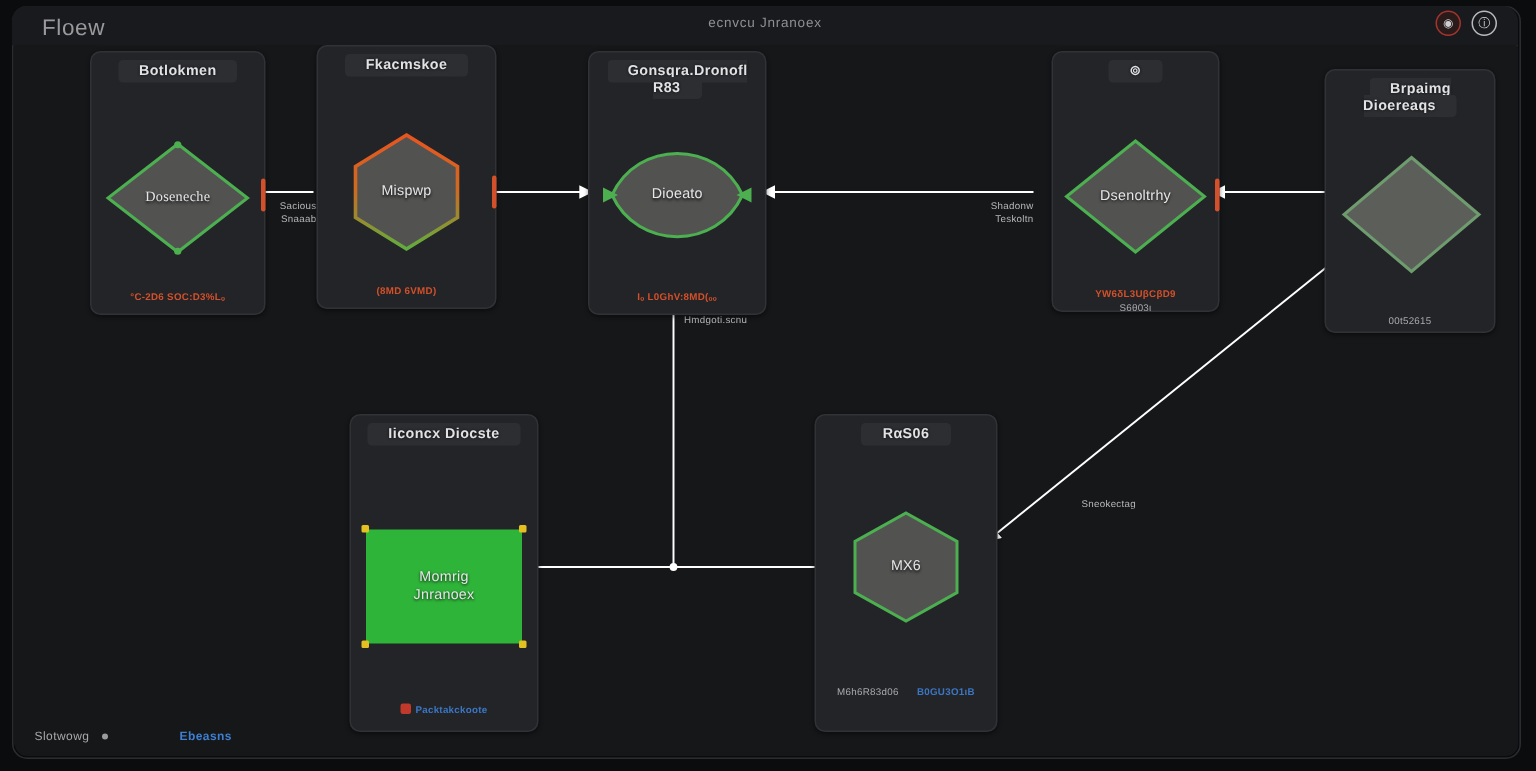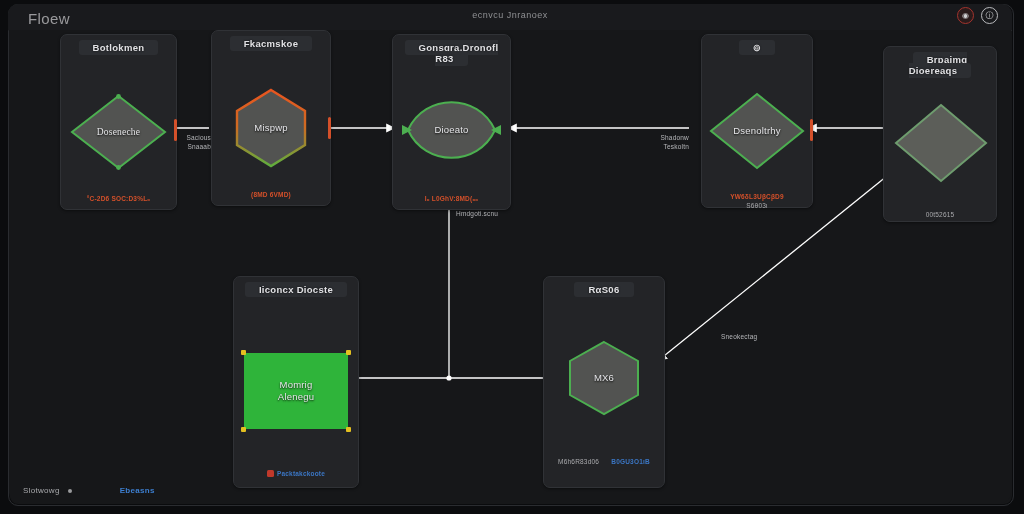--- a/index.html
+++ b/index.html
@@ -189,21 +189,21 @@
         </svg>
         <span class="node-label"></span>
       </div>
       <div class="card-foot foot-grey" style="top:163px;">00t52615</div>
     </div>
 
     <div class="card" style="left:224px;top:246px;width:124px;height:210px;">
       <div class="card-title"><span class="pill">Iiconcx Diocste</span></div>
       <div class="node" style="left:10px;top:76px;width:104px;height:76px;background:#2fb43a;border-radius:2px;">
         <span class="node-label" style="white-space:pre-line;">Momrig
-Alenegu</span>
+Jnranoex</span>
         <div class="handle" style="left:-3px;top:-3px;"></div>
         <div class="handle" style="right:-3px;top:-3px;"></div>
         <div class="handle" style="left:-3px;bottom:-3px;"></div>
         <div class="handle" style="right:-3px;bottom:-3px;"></div>
       </div>
       <div class="card-foot" style="top:192px;">
         <span class="foot-red-ico"></span><span class="foot-blue">Packtakckoote</span>
       </div>
     </div>
 

